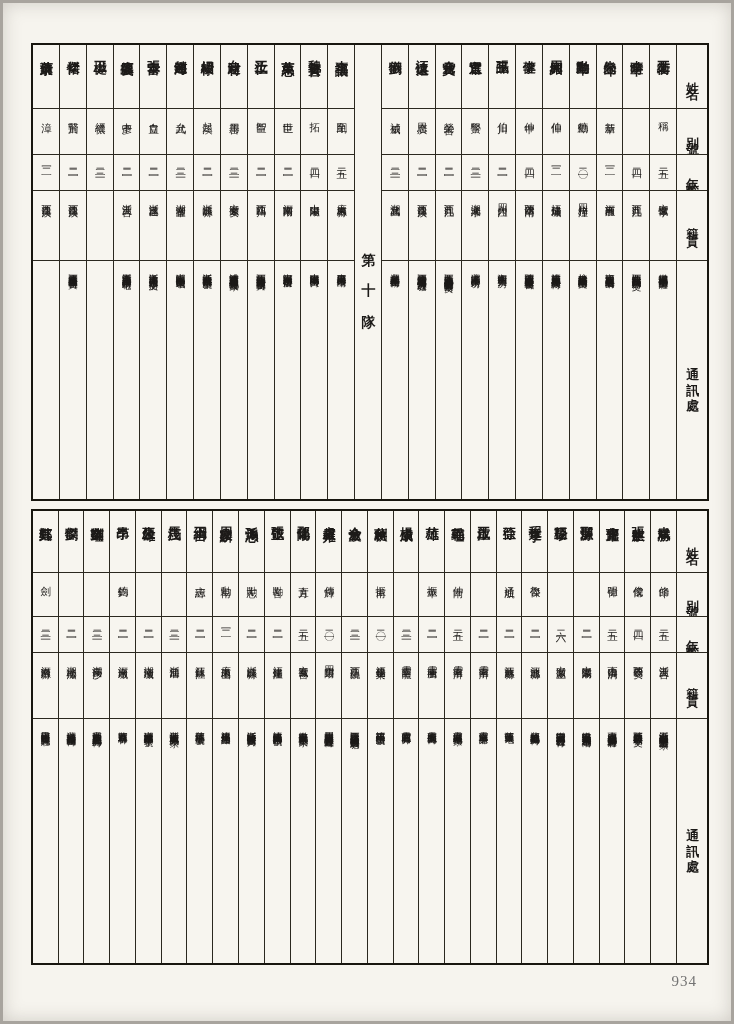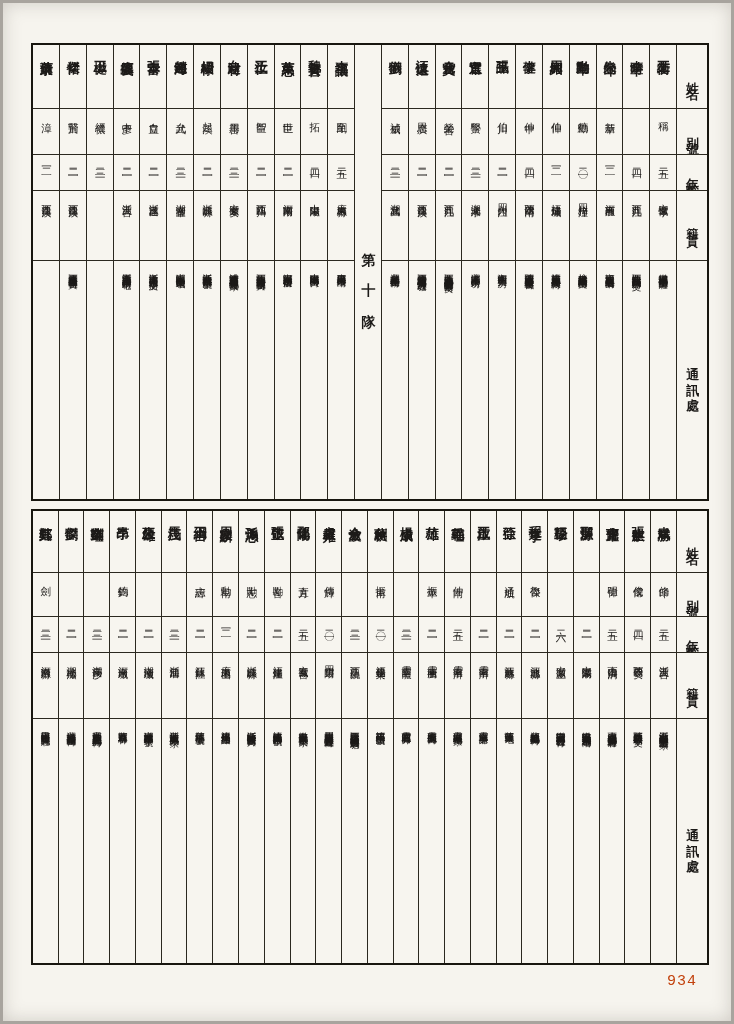--- a/index.html
+++ b/index.html
@@ -95,22 +95,22 @@
     font-weight: bold;
     letter-spacing: 30px;
     padding-top: 30px;
   }
 
   .page-number {
     position: absolute;
     right: 34px;
     top: 970px;
     font-size: 15px;
-    font-family: Liberation Mono, monospace;
-    color: #c2410c;
+    font-family: Liberation Serif, serif;
+    color: #737373;
     letter-spacing: 1px;
   }
 </style>
 </head>
 <body>
 
 <div class="page">
 
   <div class="rtable" id="table-top">
       <div class="col header-col">

